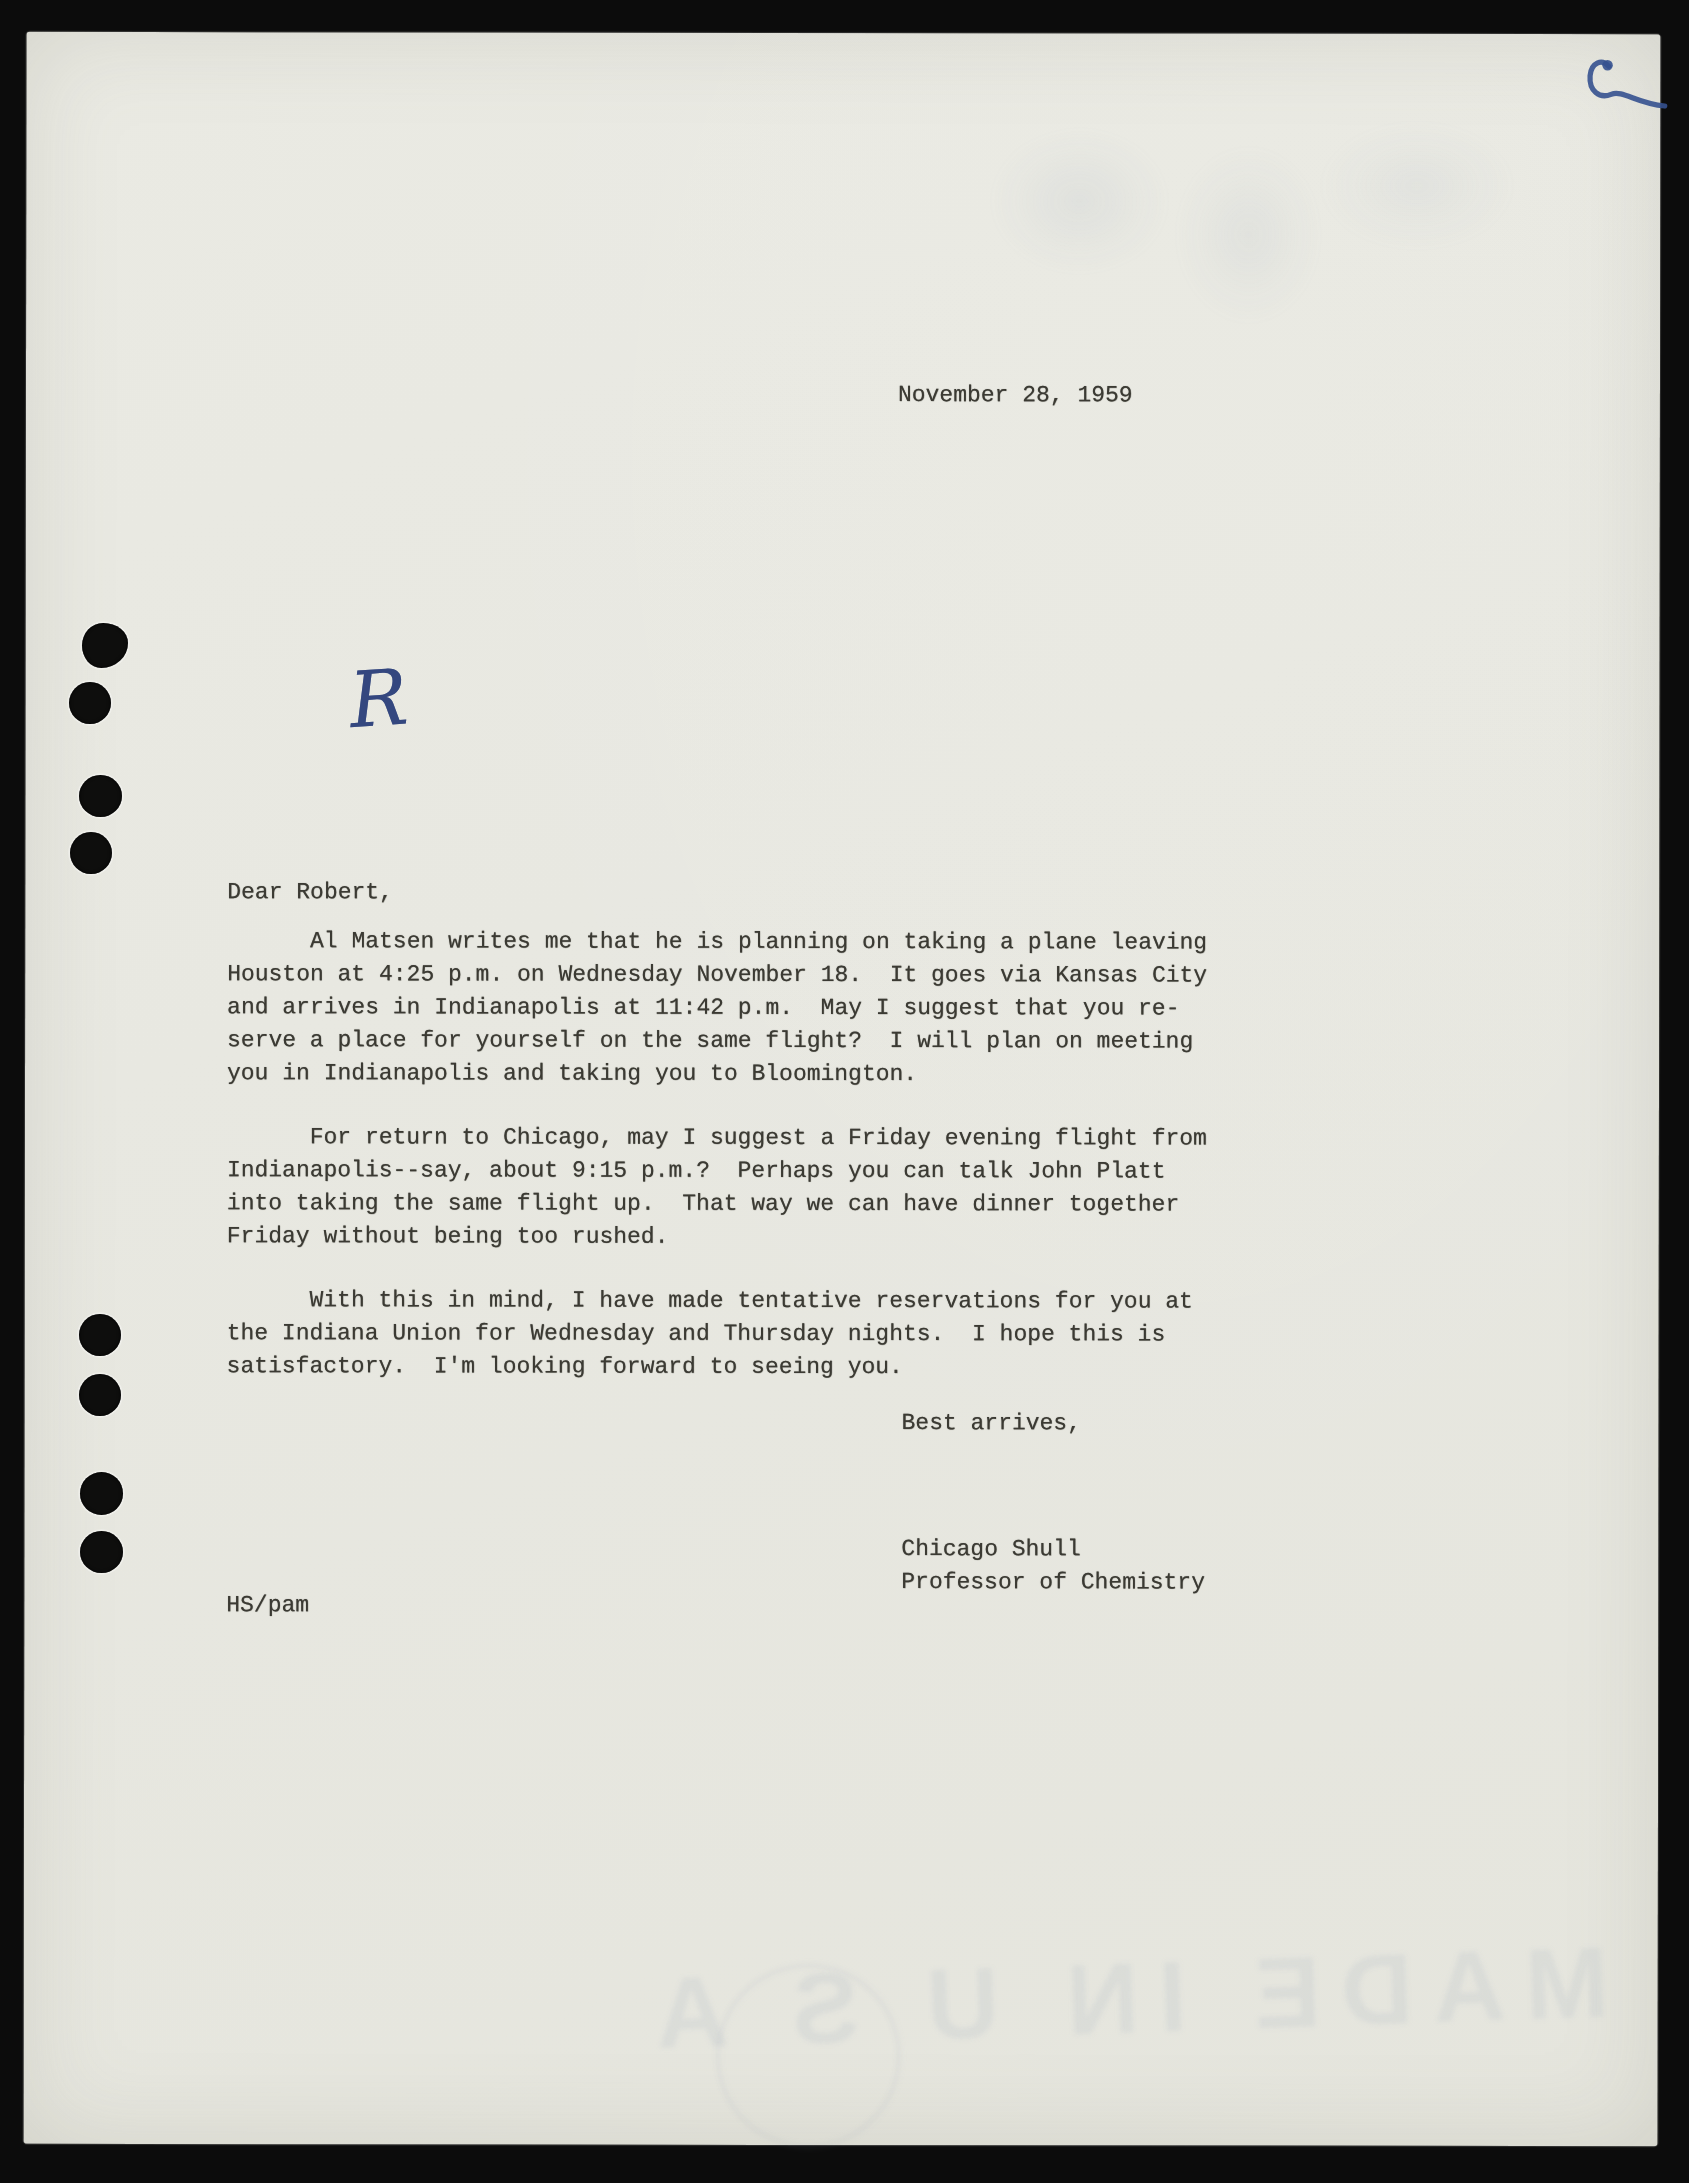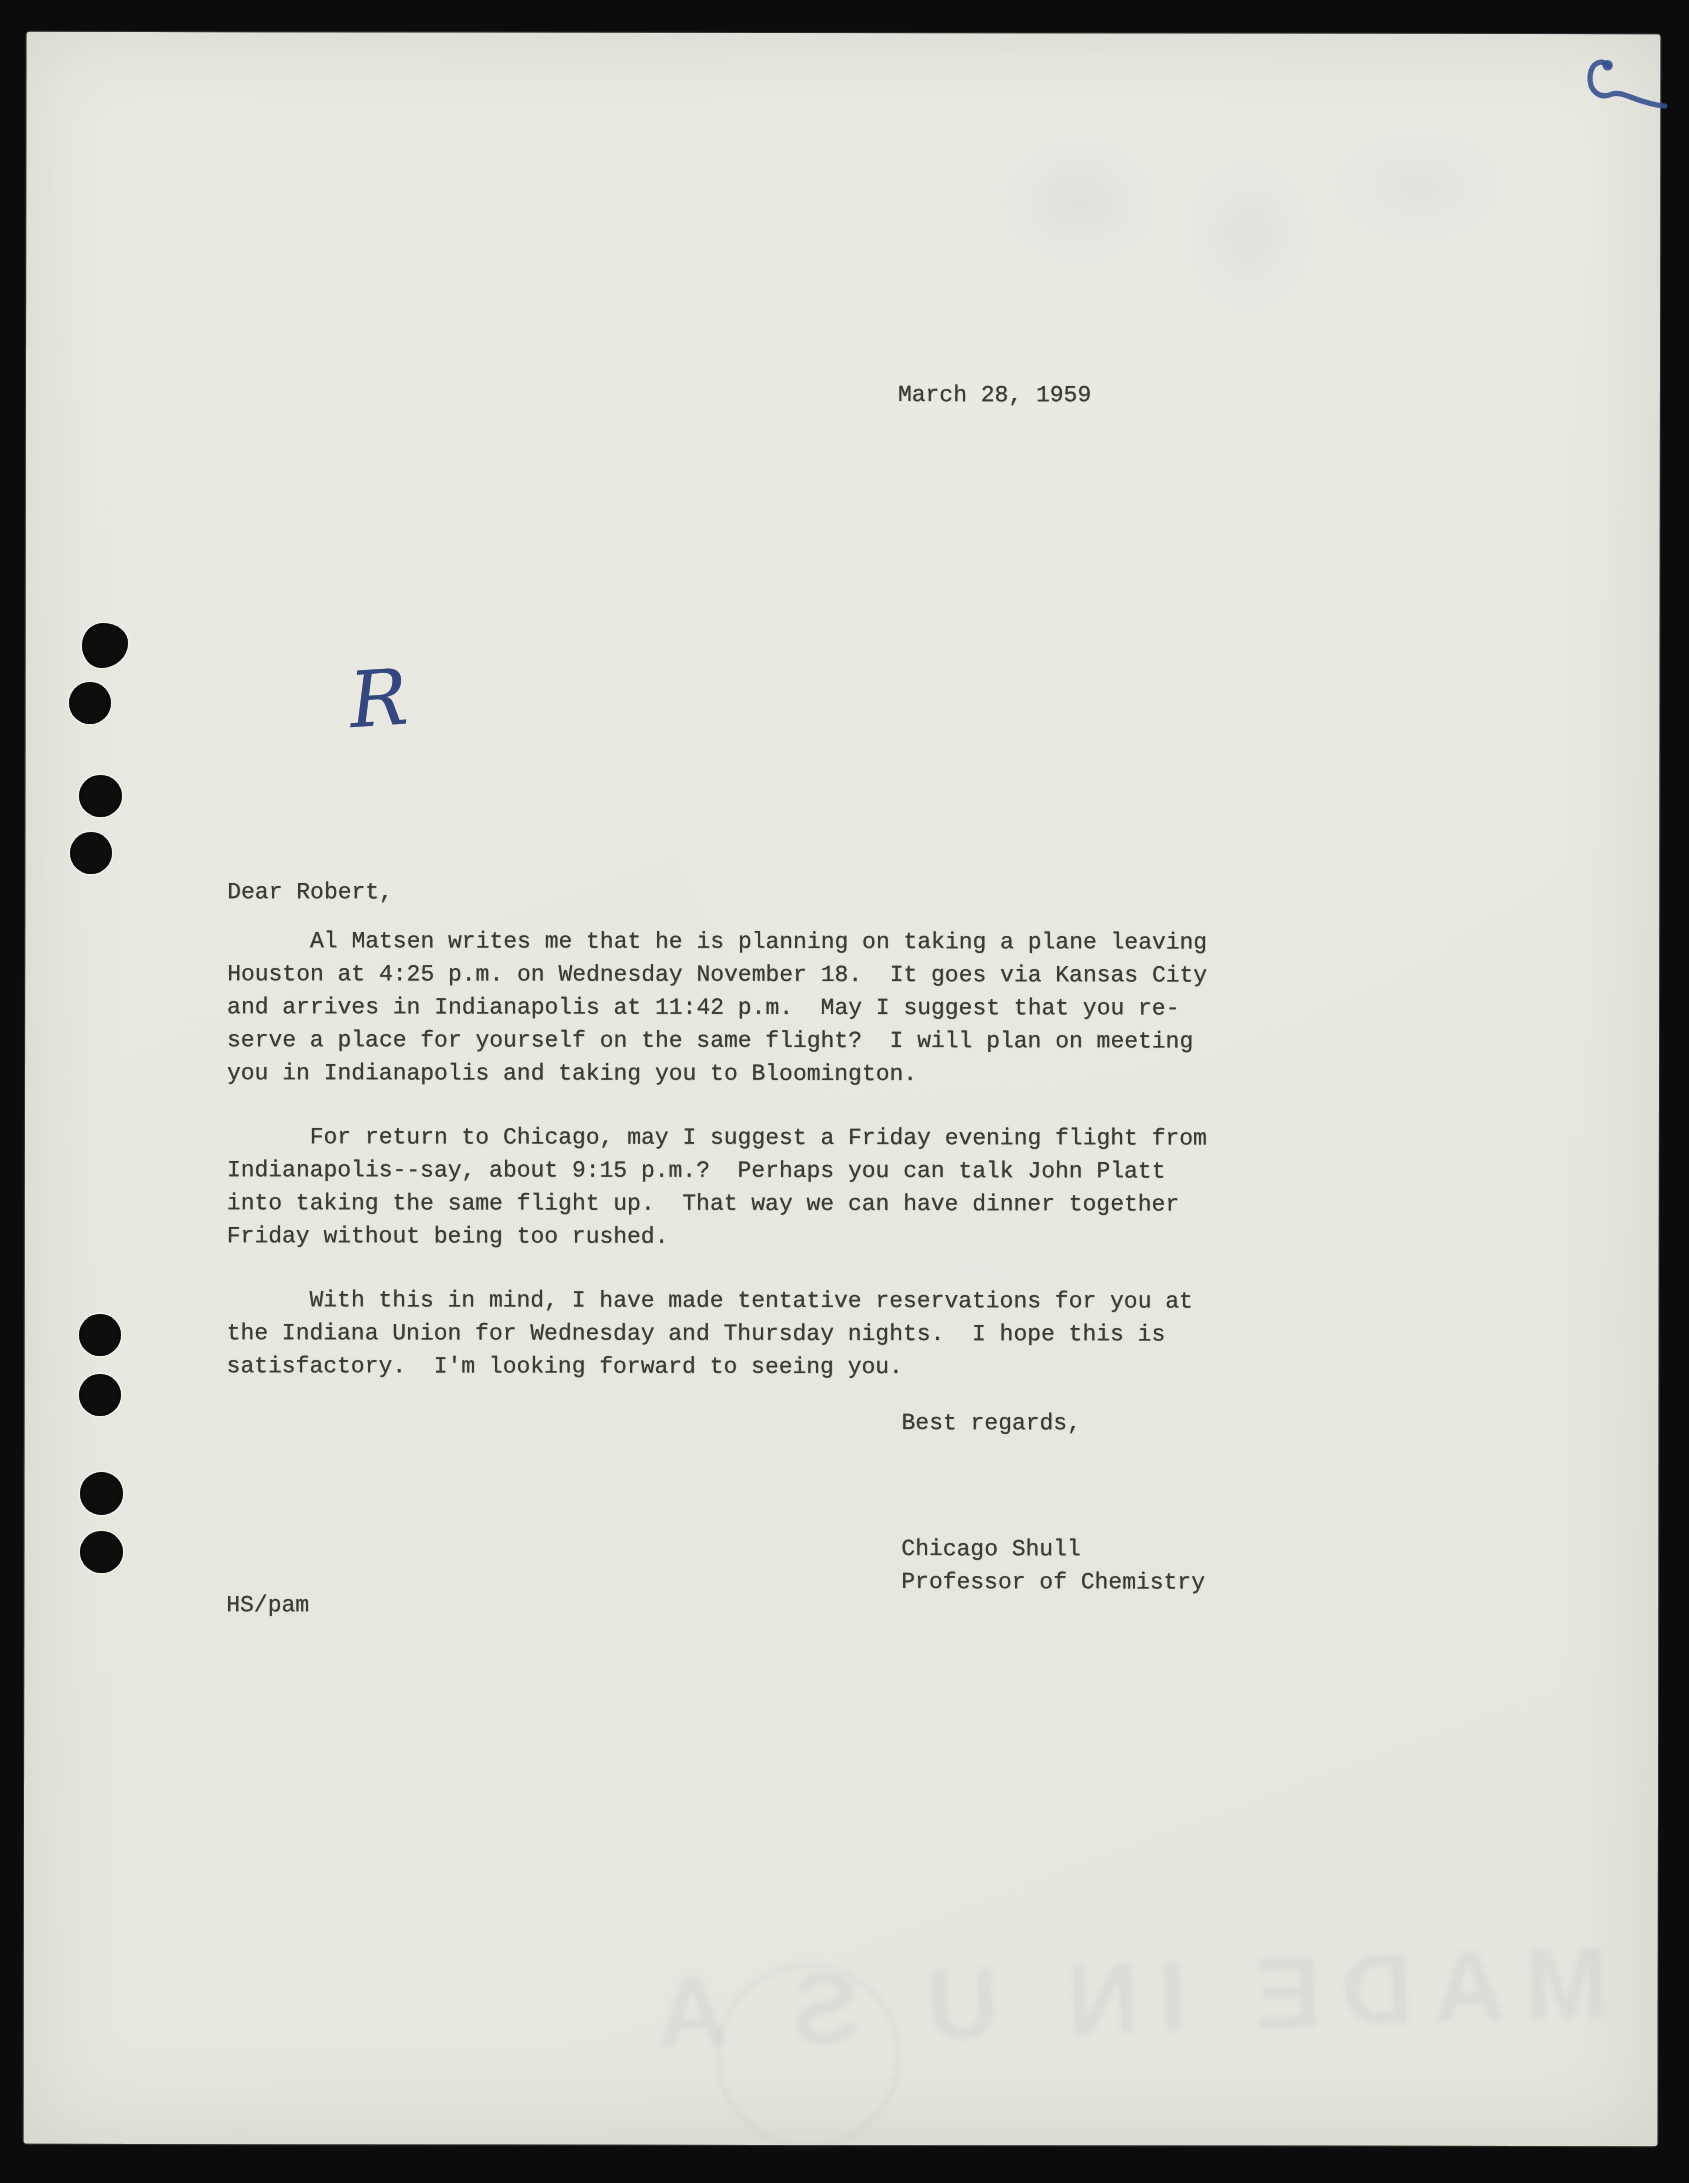--- a/index.html
+++ b/index.html
@@ -69,41 +69,41 @@
 
 <div class="scan-bg"></div>
 
 <div class="paper">
 
   <div class="ghost ghost-top"></div>
 
   <div class="ghost ghost-bottom-text">MADE IN U S A</div>
   <div class="ghost ghost-ring"></div>
 
-  <div class="typed" style="left:872px;top:346px;">March 28, 1959</div>
+  <div class="typed" style="left:872px;top:346px;">November 28, 1959</div>
 
 
   <div class="typed" style="left:202px;top:828px;margin-top:16px;">Dear Robert,</div>
 
   <div class="typed" style="left:202px;top:893px;">      Al Matsen writes me that he is planning on taking a plane leaving
 Houston at 4:25 p.m. on Wednesday November 18.  It goes via Kansas City
 and arrives in Indianapolis at 11:42 p.m.  May I suggest that you re-
 serve a place for yourself on the same flight?  I will plan on meeting
 you in Indianapolis and taking you to Bloomington.</div>
 
   <div class="typed" style="left:202px;top:1089px;">      For return to Chicago, may I suggest a Friday evening flight from
 Indianapolis--say, about 9:15 p.m.?  Perhaps you can talk John Platt
 into taking the same flight up.  That way we can have dinner together
 Friday without being too rushed.</div>
 
   <div class="typed" style="left:202px;top:1252px;">      With this in mind, I have made tentative reservations for you at
 the Indiana Union for Wednesday and Thursday nights.  I hope this is
 satisfactory.  I'm looking forward to seeing you.</div>
 
-  <div class="typed" style="left:877px;top:1374px;">Best regards,</div>
+  <div class="typed" style="left:877px;top:1374px;">Best arrives,</div>
 
   <div class="typed" style="left:877px;top:1500px;">Chicago Shull</div>
 
   <div class="typed" style="left:877px;top:1533px;">Professor of Chemistry</div>
 
   <div class="typed" style="left:202px;top:1557px;">HS/pam</div>
 
   <div class="ink ink-r" style="left:324px;top:622px;">R</div>
 </div>
 

